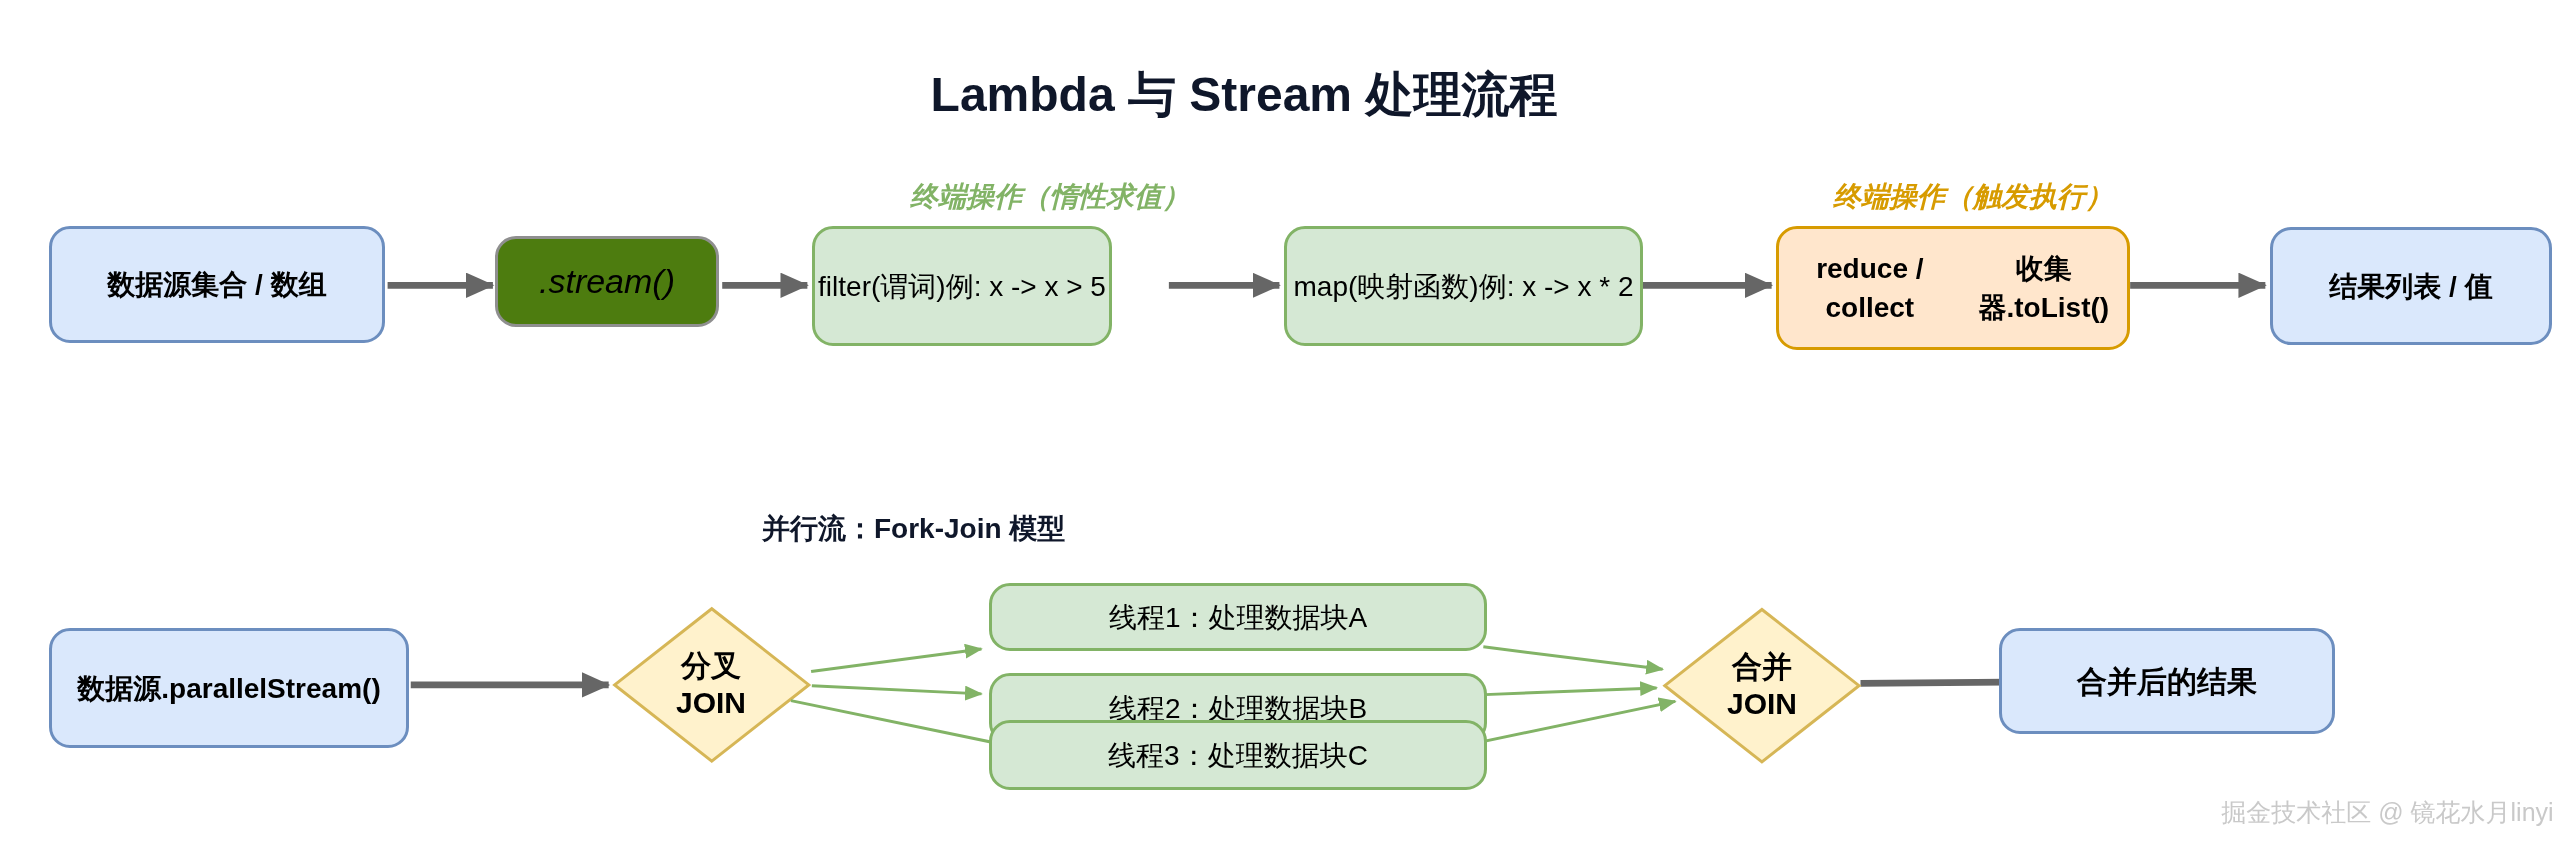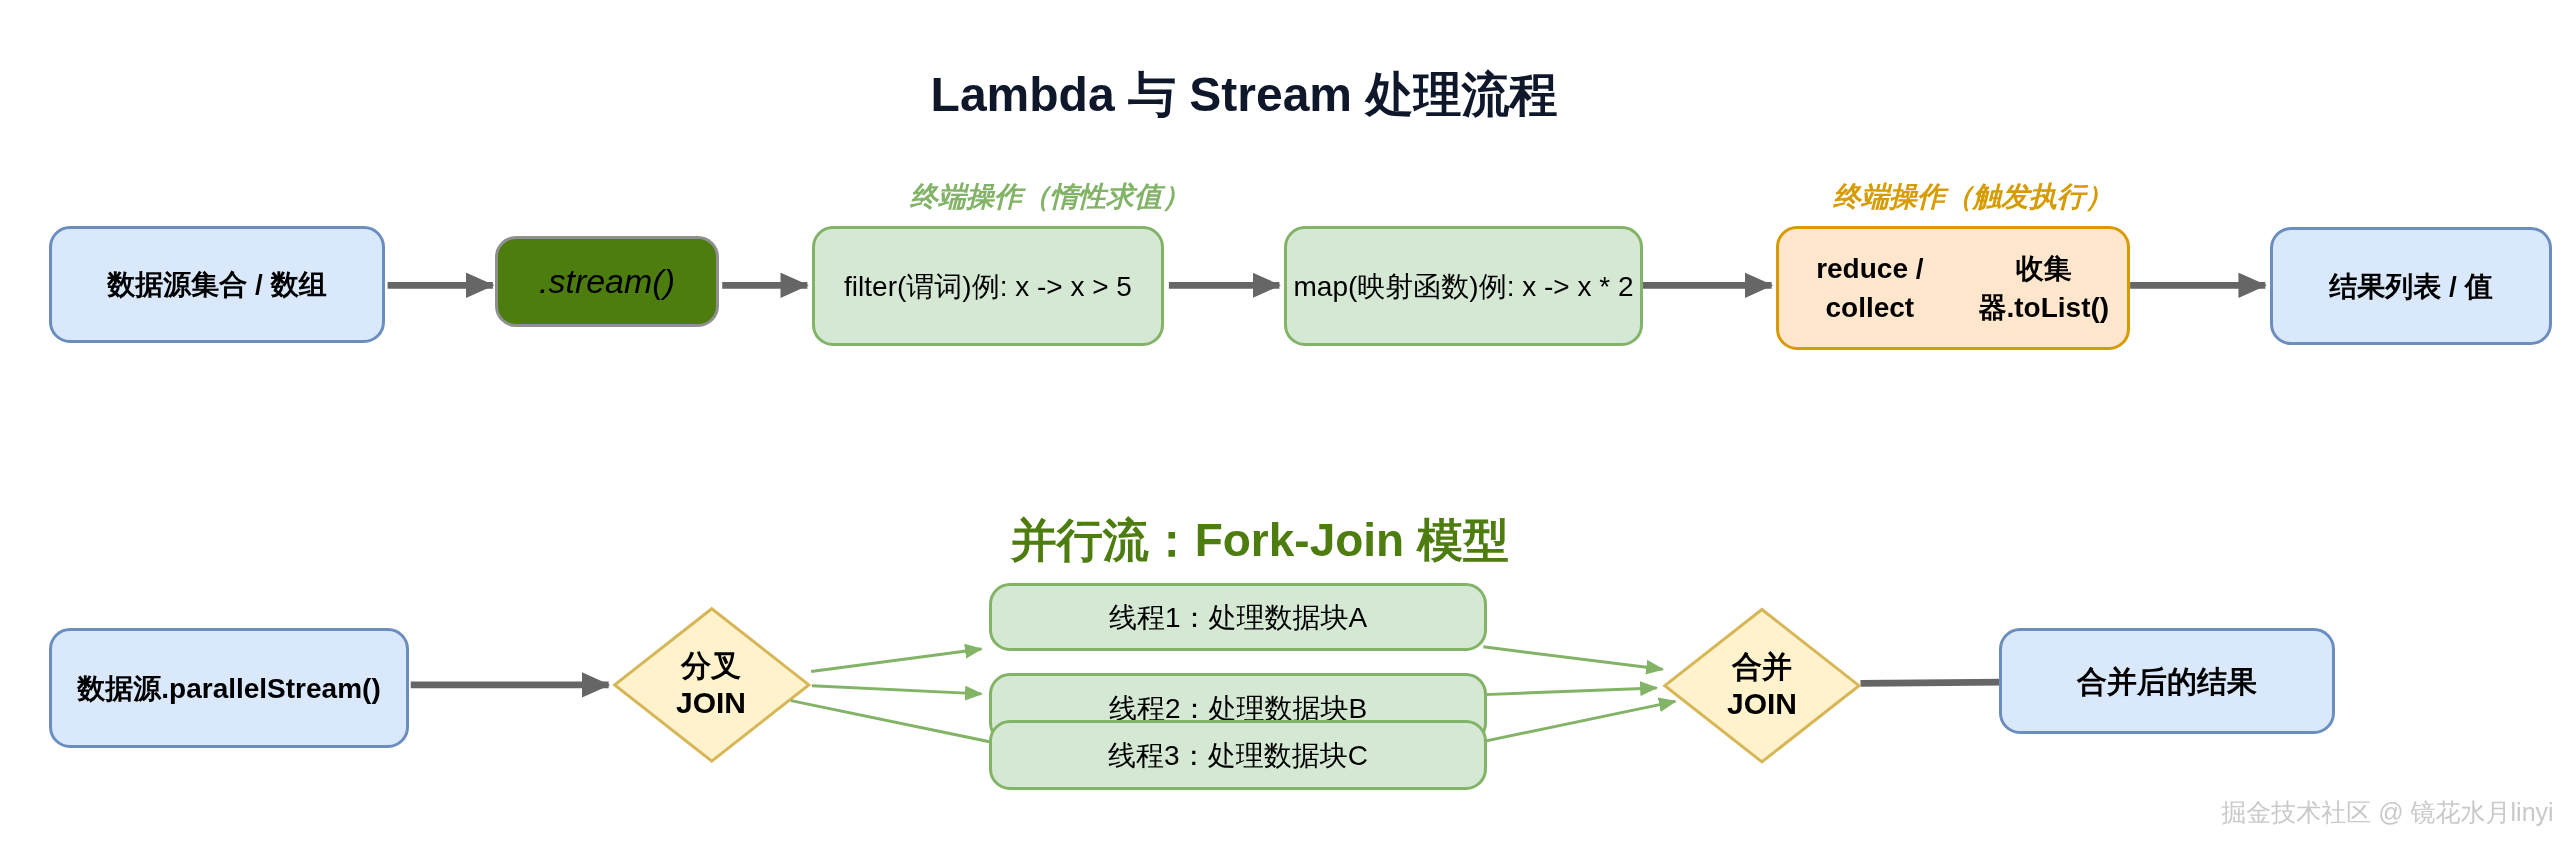--- a/index.html
+++ b/index.html
@@ -26,21 +26,21 @@
   .green {background:#d5e8d4;border:3px solid #82b366;}
   .orange{background:#ffe6cc;border:3px solid #d79b00;}
   .bold{font-weight:bold;}
   .stream-text{font-size:34px;font-style:italic;}
   .page-title{
     position:absolute;left:540px;top:63px;width:1408px;
     text-align:center;font-size:48px;font-weight:bold;color:#0f172a;
   }
   .section-title{
     position:absolute;left:762px;top:510px;width:747px;
-    text-align:right;font-size:46px;font-weight:bold;color:#4d7c0f;
+    text-align:left;font-size:28px;font-weight:bold;color:#0f172a;
   }
   .stage-label{
     position:absolute;top:178px;width:448px;
     text-align:center;font-size:28px;font-style:italic;font-weight:bold;
   }
   .stage-label.mid{left:826px;color:#82b366;}
   .stage-label.term{left:1749px;color:#d79b00;}
   .diamond-label{
     position:absolute;width:164px;
     text-align:center;font-size:30px;font-weight:bold;color:#000;line-height:37px;
@@ -96,21 +96,21 @@
 
   <div class="node blue" style="left:49px;top:226px;width:336px;height:117px;">
     <div class="bold">数据源</div>
     <div class="bold">集合 / 数组</div>
   </div>
 
   <div class="node gray" style="left:495px;top:236px;width:224px;height:91px;">
     <div class="stream-text">.stream()</div>
   </div>
 
-  <div class="node green" style="left:812px;top:226px;width:352px;height:120px;">
+  <div class="node green" style="left:812px;top:226px;width:300px;height:120px;">
     <div>filter(谓词)</div>
     <div>例: x -&gt; x &gt; 5</div>
   </div>
 
   <div class="node green" style="left:1284px;top:226px;width:359px;height:120px;">
     <div>map(映射函数)</div>
     <div>例: x -&gt; x * 2</div>
   </div>
 
   <div class="node orange" style="left:1776px;top:226px;width:354px;height:124px;">

